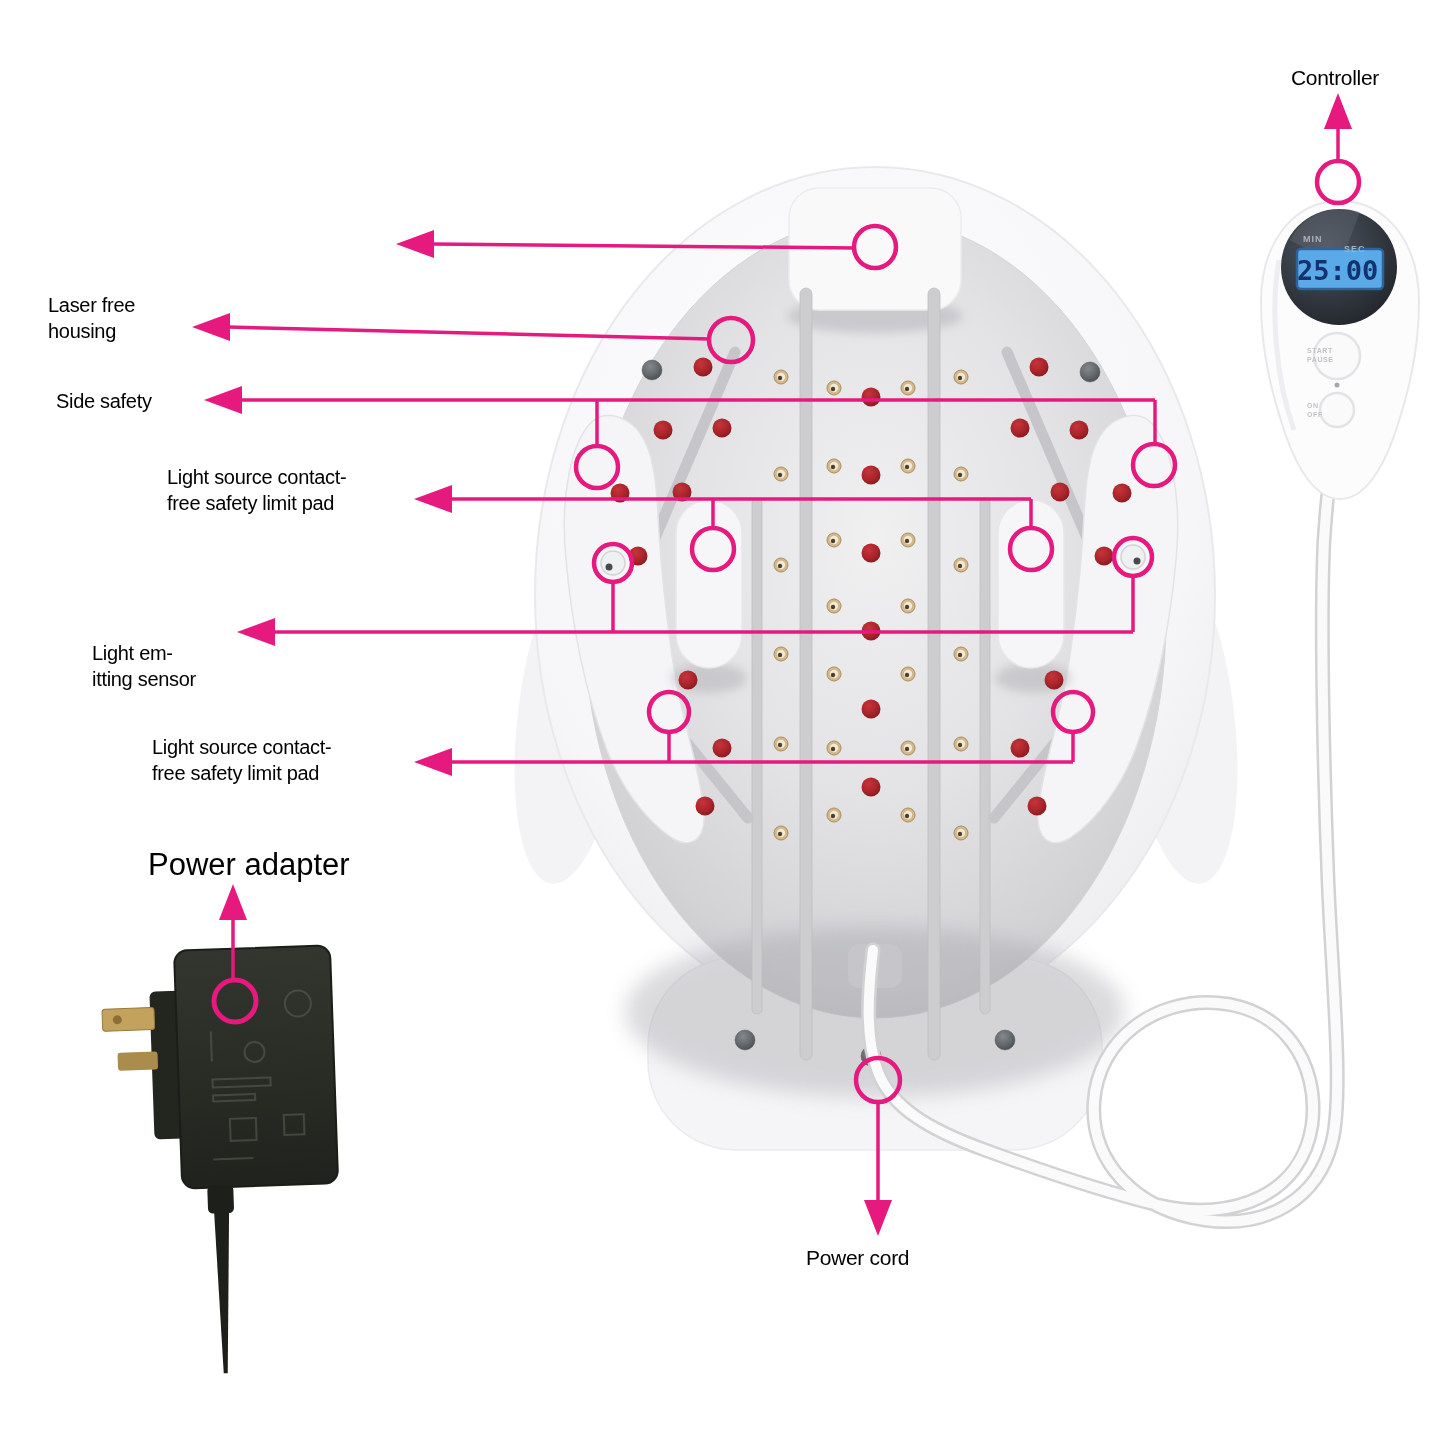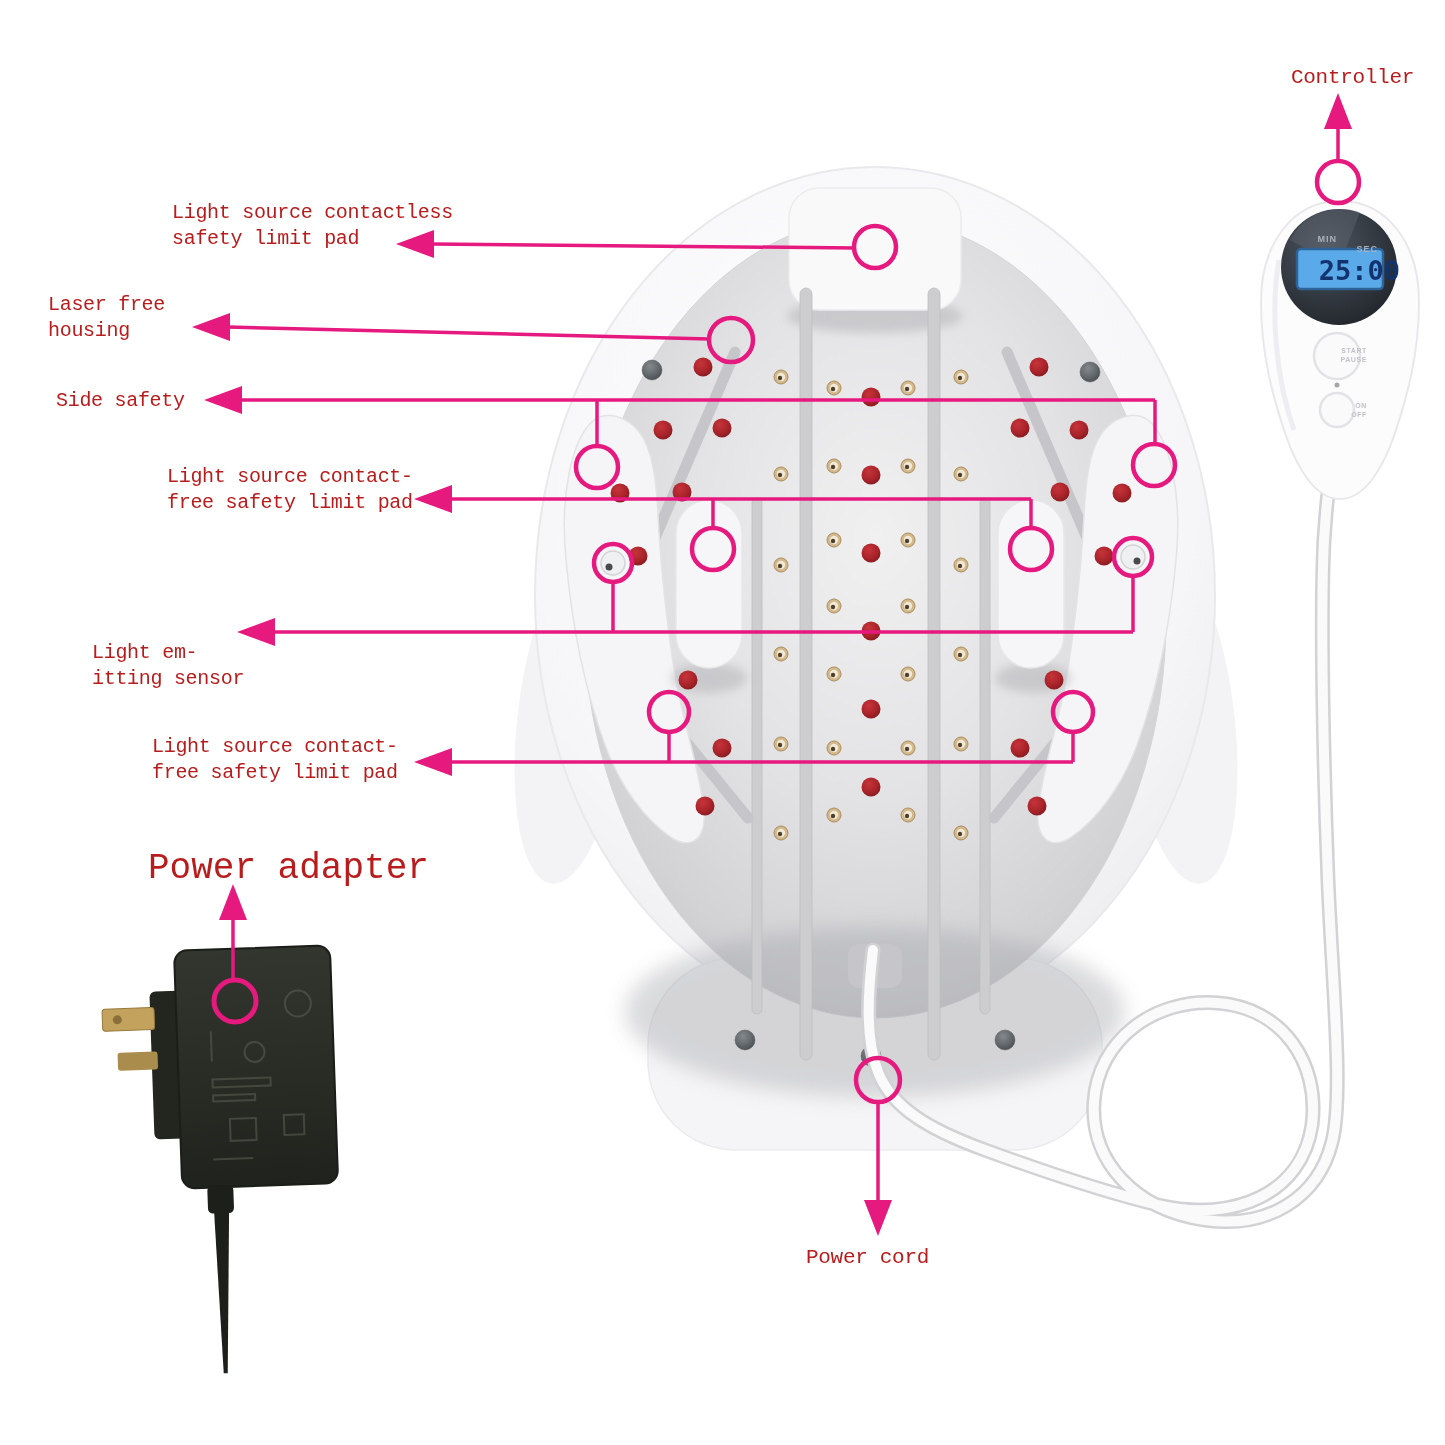--- a/index.html
+++ b/index.html
@@ -1,25 +1,25 @@
 <!DOCTYPE html>
 <html><head>
 <meta charset="utf-8">
 <style>
   html,body{margin:0;padding:0;background:#fff;}
   .stage{position:relative;width:1445px;height:1445px;background:#ffffff;overflow:hidden;
          font-family:"Liberation Sans", sans-serif;color:#202020;}
   .stage svg{position:absolute;left:0;top:0;}
-  .lbl{position:absolute;white-space:pre-line;line-height:1.32;color:#b91c1c;
-       font-family:Liberation Mono, monospace;letter-spacing:-0.3px;}
+  .lbl{position:absolute;white-space:pre-line;line-height:1.32;color:#000000;
+       font-family:Liberation Sans, sans-serif;letter-spacing:-0.3px;}
   .lbl.sz20{font-size:20px;}
   .lbl.sz21{font-size:21px;}
   .lbl.sz24{font-size:21px;}
-  .lbl.sz31{font-size:36px;letter-spacing:0;}
-  .ctr-txt{position:absolute;text-align:right;}
+  .lbl.sz31{font-size:31px;letter-spacing:0;}
+  .ctr-txt{position:absolute;text-align:left;}
   .lcd-time{left:1297px;top:253px;width:103px;height:36px;font-family:"DejaVu Sans Mono",monospace;
             font-weight:bold;font-size:27px;color:#13336e;line-height:36px;letter-spacing:0px;}
   .lcd-unit{font-size:9px;font-weight:bold;color:#aab0ba;letter-spacing:1px;}
   .btn-txt{font-size:7px;color:#c2c2c8;letter-spacing:0.6px;line-height:1.3;font-weight:bold;}
 </style>
 </head>
 <body>
 
 <div class="stage">
 
@@ -327,22 +327,20 @@
     <polygon points="204,400 242,386 242,414"></polygon>
     <polygon points="414,499 452,485 452,513"></polygon>
     <polygon points="237,632 275,618 275,646"></polygon>
     <polygon points="414,762 452,748 452,776"></polygon>
     <polygon points="233,884 219,920 247,920"></polygon>
     <polygon points="1338,93 1324,129 1352,129"></polygon>
     <polygon points="878,1236 864,1200 892,1200"></polygon>
   </g>
 </svg>
 
-<div class="lbl sz20" style="left:172px;top:200px;">Light source contactless
-safety limit pad</div>
 <div class="lbl sz20" style="left:48px;top:292px;">Laser free
 housing</div>
 <div class="lbl sz20" style="left:56px;top:388px;">Side safety</div>
 <div class="lbl sz20" style="left:167px;top:464px;">Light source contact-
 free safety limit pad</div>
 <div class="lbl sz20" style="left:92px;top:640px;">Light em-
 itting sensor</div>
 <div class="lbl sz20" style="left:152px;top:734px;">Light source contact-
 free safety limit pad</div>
 <div class="lbl sz31" style="left:148px;top:845px;">Power adapter</div>

